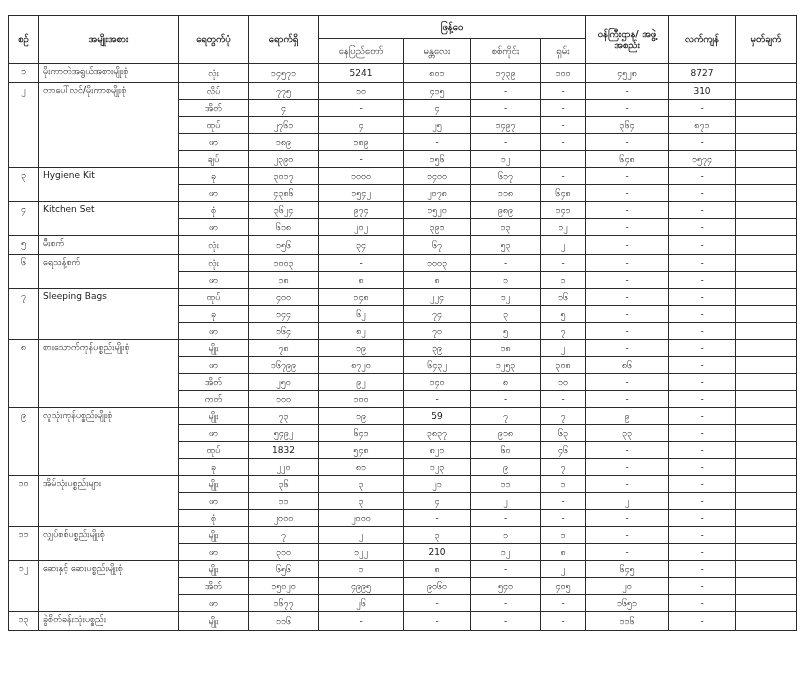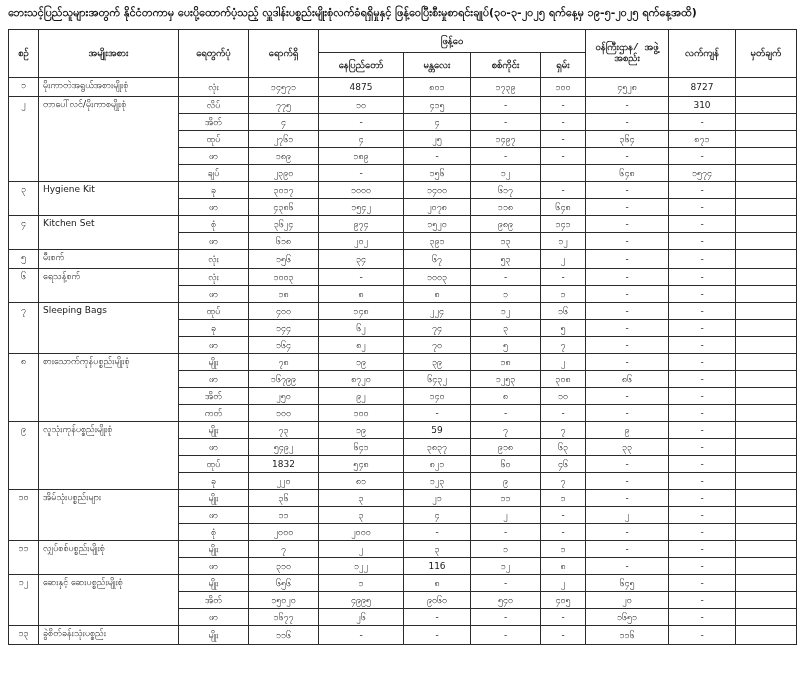--- a/index.html
+++ b/index.html
@@ -2,31 +2,30 @@
 <html><head>
 <meta charset="utf-8">
 <style>
   html,body{margin:0;padding:0;background:#ffffff;}
   body{width:804px;height:678px;font-family:"DejaVu Sans","Liberation Sans",sans-serif;color:#1a1a1a;}
   .page{padding:6px 8px 0 8px;}
   .title{font-weight:bold;font-size:11px;line-height:1.3;white-space:nowrap;letter-spacing:0;color:#111;}
   table{border-collapse:collapse;table-layout:fixed;width:788px;margin-top:9px;}
   th,td{border:1px solid #2b2b2b;font-size:9px;line-height:1.15;padding:0 2px;text-align:center;vertical-align:middle;overflow:hidden;white-space:nowrap;}
   thead th{font-weight:bold;font-size:9.5px;height:22px;}
-  thead tr.sub th{height:24px;font-weight:bold;}
+  thead tr.sub th{height:24px;font-weight:normal;}
   tbody td{height:16px;}
   td.cat{text-align:left;padding-left:4px;}
   td.no{vertical-align:top;padding-top:2px;}
-  .two-line{white-space:normal;line-height:1.15;font-family:Liberation Mono, monospace;}
+  .two-line{white-space:normal;line-height:1.15;}
 </style>
 </head>
 <body>
 
 <div class="page">
-  <div class="title">ဘေးသင့်ပြည်သူများအတွက် နိုင်ငံတကာမှ ပေးပို့ထောက်ပံ့သည့် လှူဒါန်းပစ္စည်းမျိုးစုံလက်ခံရရှိမှုနှင့် ဖြန့်ဝေပြီးစီးမှုစာရင်းချုပ်(၃၀-၃-၂၀၂၅ ရက်နေ့မှ ၁၉-၅-၂၀၂၅ ရက်နေ့အထိ)</div>
 
   <table id="grid">
     <colgroup>
       <col style="width:30px">
         <col style="width:140px">
         <col style="width:70px">
         <col style="width:70px">
       <col style="width:85px">
         <col style="width:67px">
         <col style="width:70px">
@@ -52,21 +51,21 @@
         <th>စစ်ကိုင်း</th>
         <th>ရှမ်း</th>
       </tr>
     </thead>
     <tbody>
         <tr>
           <td rowspan="1" class="no">၁</td>
           <td rowspan="1" class="cat no">မိုးကာတဲအရွယ်အစားမျိုးစုံ</td>
           <td>လုံး</td>
           <td>၁၄၅၇၁</td>
-          <td>4875</td>
+          <td>5241</td>
           <td>၈၀၁</td>
           <td>၁၇၃၉</td>
           <td>၁၀၀</td>
           <td>၄၅၂၈</td>
           <td>8727</td>
           <td></td>
         </tr>
         <tr>
           <td rowspan="5" class="no">၂</td>
           <td rowspan="5" class="cat no">တာပေါ်လင်/မိုးကာစမျိုးစုံ</td>
@@ -381,21 +380,21 @@
           <td>၁</td>
           <td>၁</td>
           <td>-</td>
           <td>-</td>
           <td></td>
         </tr>
         <tr>
           <td>ဖာ</td>
           <td>၃၁၀</td>
           <td>၁၂၂</td>
-          <td>116</td>
+          <td>210</td>
           <td>၁၂</td>
           <td>၈</td>
           <td>-</td>
           <td>-</td>
           <td></td>
         </tr>
         <tr>
           <td rowspan="3" class="no">၁၂</td>
           <td rowspan="3" class="cat no">ဆေးနှင့် ဆေးပစ္စည်းမျိုးစုံ</td>
           <td>မျိုး</td>

